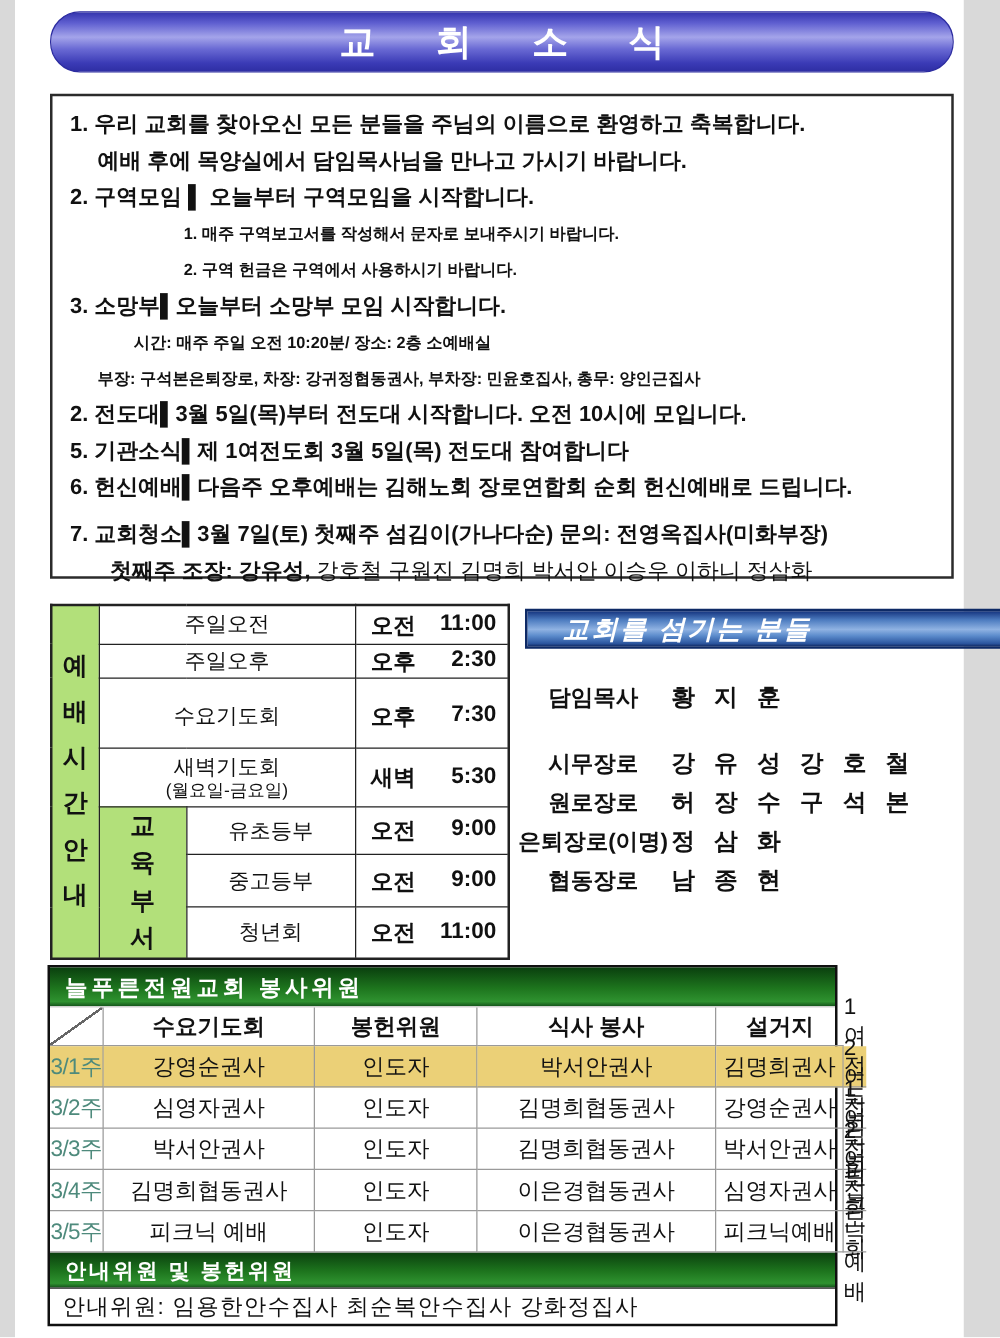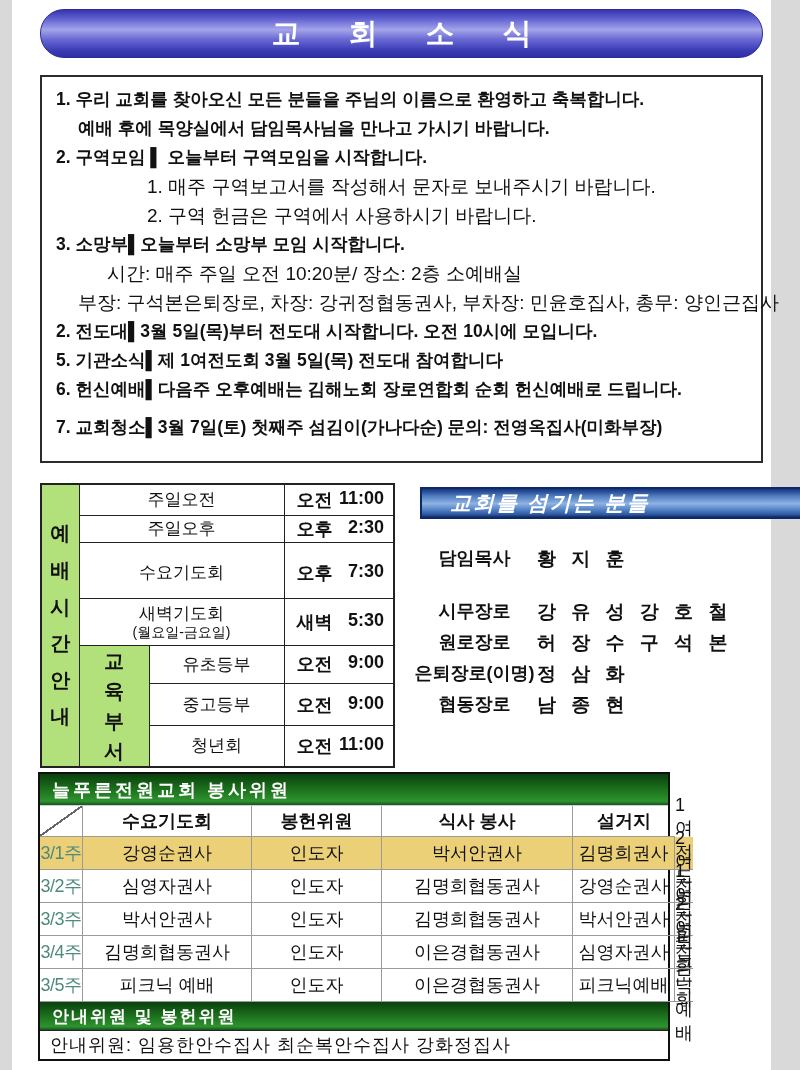--- a/index.html
+++ b/index.html
@@ -22,21 +22,21 @@
     color:#fff; font-size:29px; font-weight:bold; letter-spacing:20px;
     text-indent:20px;
   }
 
   
   .ann-box {
     position:absolute; left:40px; top:75px; width:723px; height:388px;
     border:2px solid #2b2b2b; background:#fff; padding-top:8px;
   }
   .ln { font-size:17.5px; font-weight:bold; line-height:29px; padding-left:14px; white-space:nowrap; }
-  .ln.sub { font-weight:normal; font-size:19px; }
+  .ln.sub { font-weight:bold; font-size:13px; }
   .ln.i1 { padding-left:36px; }
   .ln.i2 { padding-left:105px; }
   .ln.i3 { padding-left:65px; }
   .ln.i4 { padding-left:36px; }
   .ln.i5 { padding-left:46px; }
   .ln.mt { margin-top:9px; }
   .ln .normal { font-weight:normal; }
 
   
   table.worship {
@@ -45,21 +45,21 @@
   }
   table.worship td { border:1.6px solid #222; text-align:center; vertical-align:middle; }
   table.worship { border:2px solid #222; }
   td.vgreen {
     background:#b2e07a; font-weight:bold; font-size:20px;
     white-space:pre-line; line-height:1.83; width:38px;
   }
   td.vgreen.edu { width:70px; line-height:1.5; }
   td.wname { font-size:17px; width:205px; }
   td.wname.edu-name { width:135px; }
-  td.wtime { width:110px; font-weight:bold; font-size:18px; }
+  td.wtime { width:123px; font-weight:bold; font-size:18px; }
   .timecell { display:flex; justify-content:space-between; padding:0 9px 0 12px; }
   td.top-align { vertical-align:top; padding-top:5px; }
   .wname-sub { font-size:14px; line-height:1.1; }
 
   
   .serve-banner {
     position:absolute; left:420px; top:487px; width:400px; height:32px;
     border:2px solid #0e2a66;
     background:linear-gradient(180deg,#16357f 0%,#46 20%,#7aa3dc 48%,#8fb2e2 58%,#2c569f 92%,#122c66 100%);
     background:linear-gradient(180deg,#16357f 0%,#4d7cc0 25%,#8fb2e2 52%,#5c8ccc 70%,#2c569f 92%,#122c66 100%);
@@ -114,20 +114,23 @@
     <div class="ln">2. 구역모임 ▌ 오늘부터 구역모임을 시작합니다.</div>
     <div class="ln sub i2">1. 매주 구역보고서를 작성해서 문자로 보내주시기 바랍니다.</div>
     <div class="ln sub i2">2. 구역 헌금은 구역에서 사용하시기 바랍니다.</div>
     <div class="ln">3. 소망부▌오늘부터 소망부 모임 시작합니다.</div>
     <div class="ln sub i3">시간: 매주 주일 오전 10:20분/ 장소: 2층 소예배실</div>
     <div class="ln sub i4">부장: 구석본은퇴장로, 차장: 강귀정협동권사, 부차장: 민윤호집사, 총무: 양인근집사</div>
     <div class="ln">2. 전도대▌3월 5일(목)부터 전도대 시작합니다. 오전 10시에 모입니다.</div>
     <div class="ln">5. 기관소식▌제 1여전도회 3월 5일(목) 전도대 참여합니다</div>
     <div class="ln">6. 헌신예배▌다음주 오후예배는 김해노회 장로연합회 순회 헌신예배로 드립니다.</div>
     <div class="ln mt">7. 교회청소▌3월 7일(토) 첫째주 섬김이(가나다순) 문의: 전영옥집사(미화부장)</div>
+    <div class="ln i5">
+      <span>첫째주 조장: 강유성,</span><span class="normal"> 강호철 구원진 김명희 박서안 이승우 이하니 정삼화</span>
+    </div>
   </div>
 
   <table class="worship">
     <tbody>
         <tr style="height:31px">
       <td class="vgreen" rowspan="7">예
 배
 시
 간
 안

